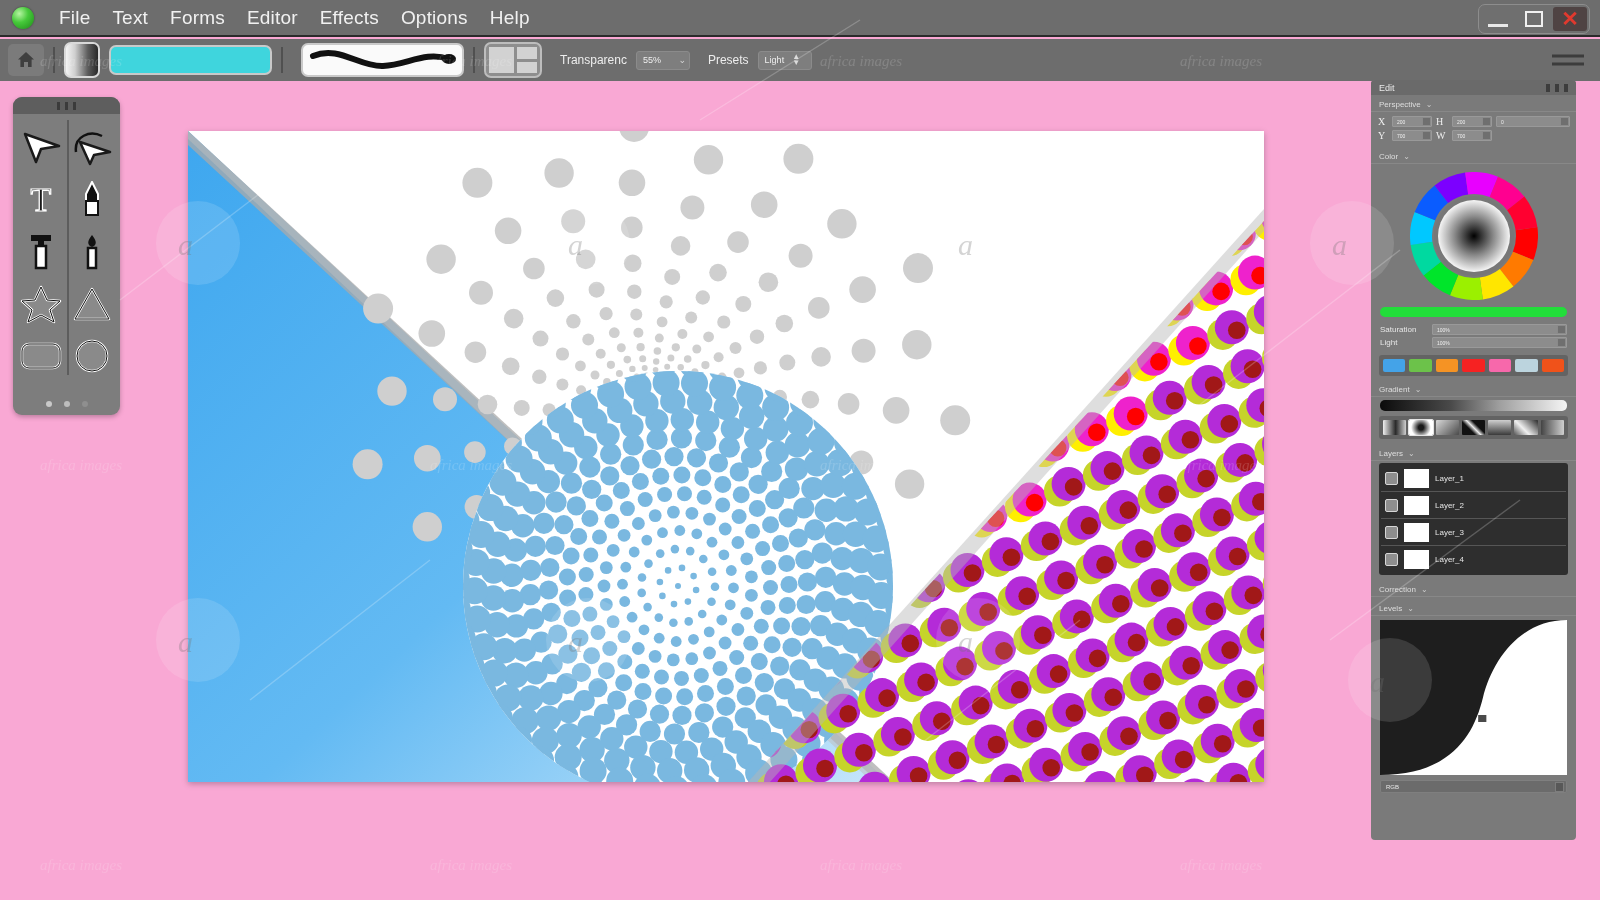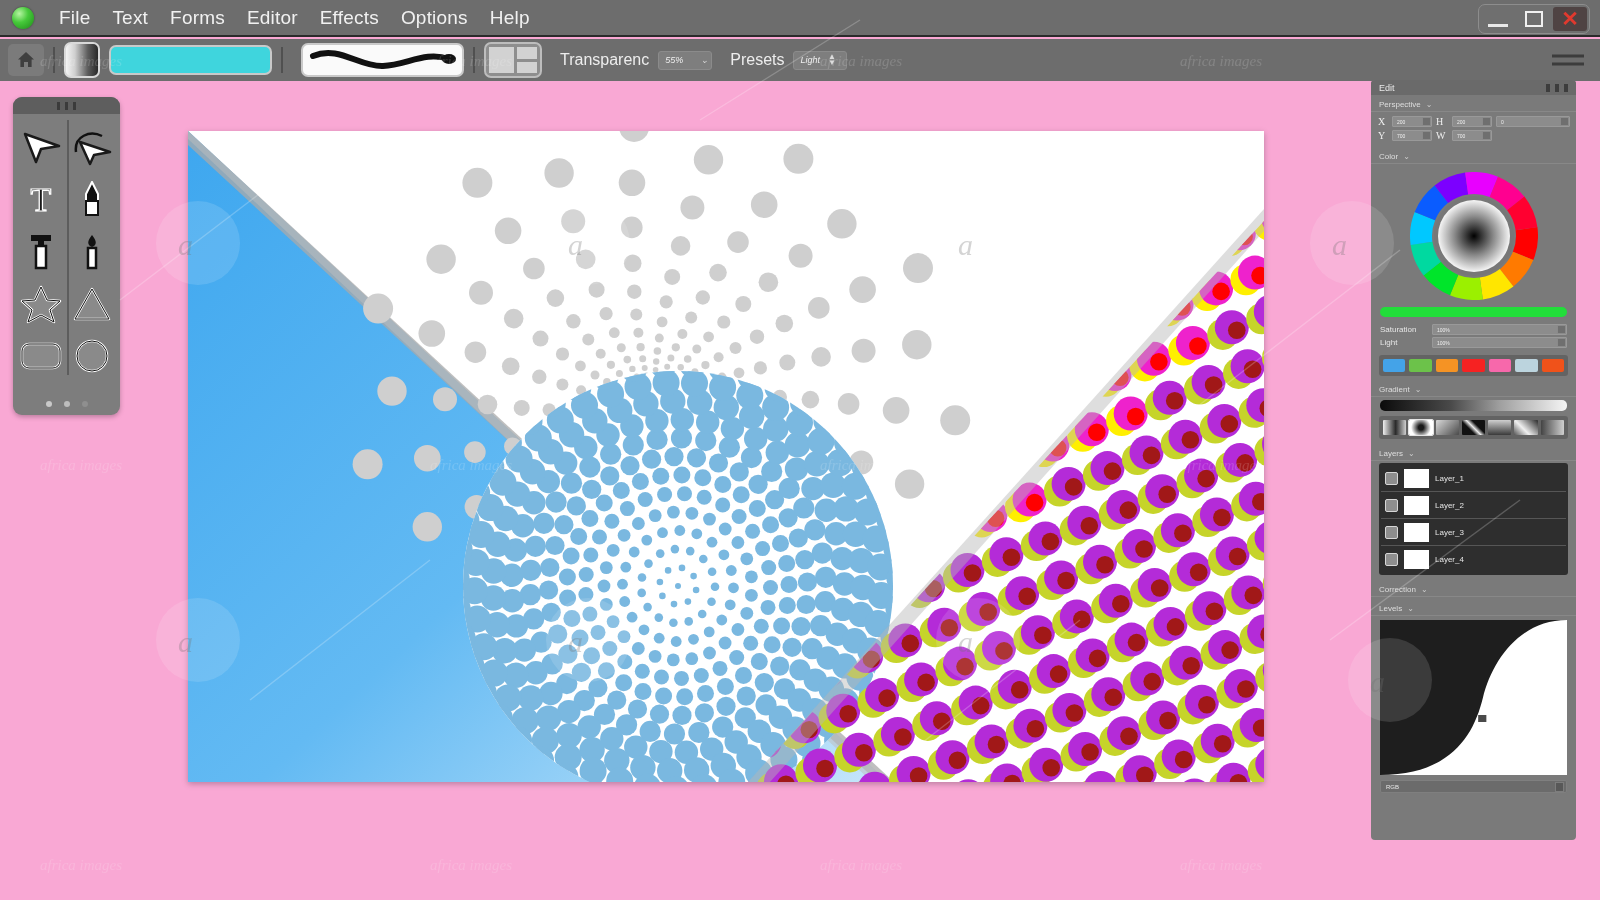--- a/index.html
+++ b/index.html
@@ -76,24 +76,24 @@
     display: flex; align-items: center; justify-content: center;
   }
   .tb-layoutbox {
     width: 58px; height: 36px; border: 2px solid #bdbdbd; border-radius: 7px;
     background: #8e8e8e; display: flex; padding: 3px; gap: 3px;
   }
   .tb-layoutbox .lb-l { flex: 1.25; background: #d2d2d2; }
   .tb-layoutbox .lb-r { flex: 1; display: flex; flex-direction: column; gap: 3px; }
   .tb-layoutbox .lb-r div { flex: 1; background: #d2d2d2; }
 
-  .tb-label { color: #ededed; font-size: 16px; margin-left: 18px; }
+  .tb-label { color: #ededed; font-size: 12px; margin-left: 18px; }
   .spin {
     height: 19px; background: #7e7e7e; border: 1px solid #8b8b8b; border-radius: 3px;
-    display: flex; align-items: center; margin-left: 9px; padding: 0 3px; font-style: italic;
+    display: flex; align-items: center; margin-left: 9px; padding: 0 3px;
   }
   .spin .sv { color: #efefef; font-size: 9px; padding: 0 6px 0 3px; }
   .spin .chev { color: #d6d6d6; font-size: 9px; margin-left: auto; }
   .spin.w52 { width: 54px; }
   .updown { display: flex; flex-direction: column; line-height: 6px; color: #dcdcdc; font-size: 8px; margin-left: 2px; }
 
   .hamburger {
     position: absolute; right: 16px; top: 50%; transform: translateY(-50%);
   }
   .hamburger div { width: 32px; height: 3px; background: #3c3c3c; margin: 5px 0; }

